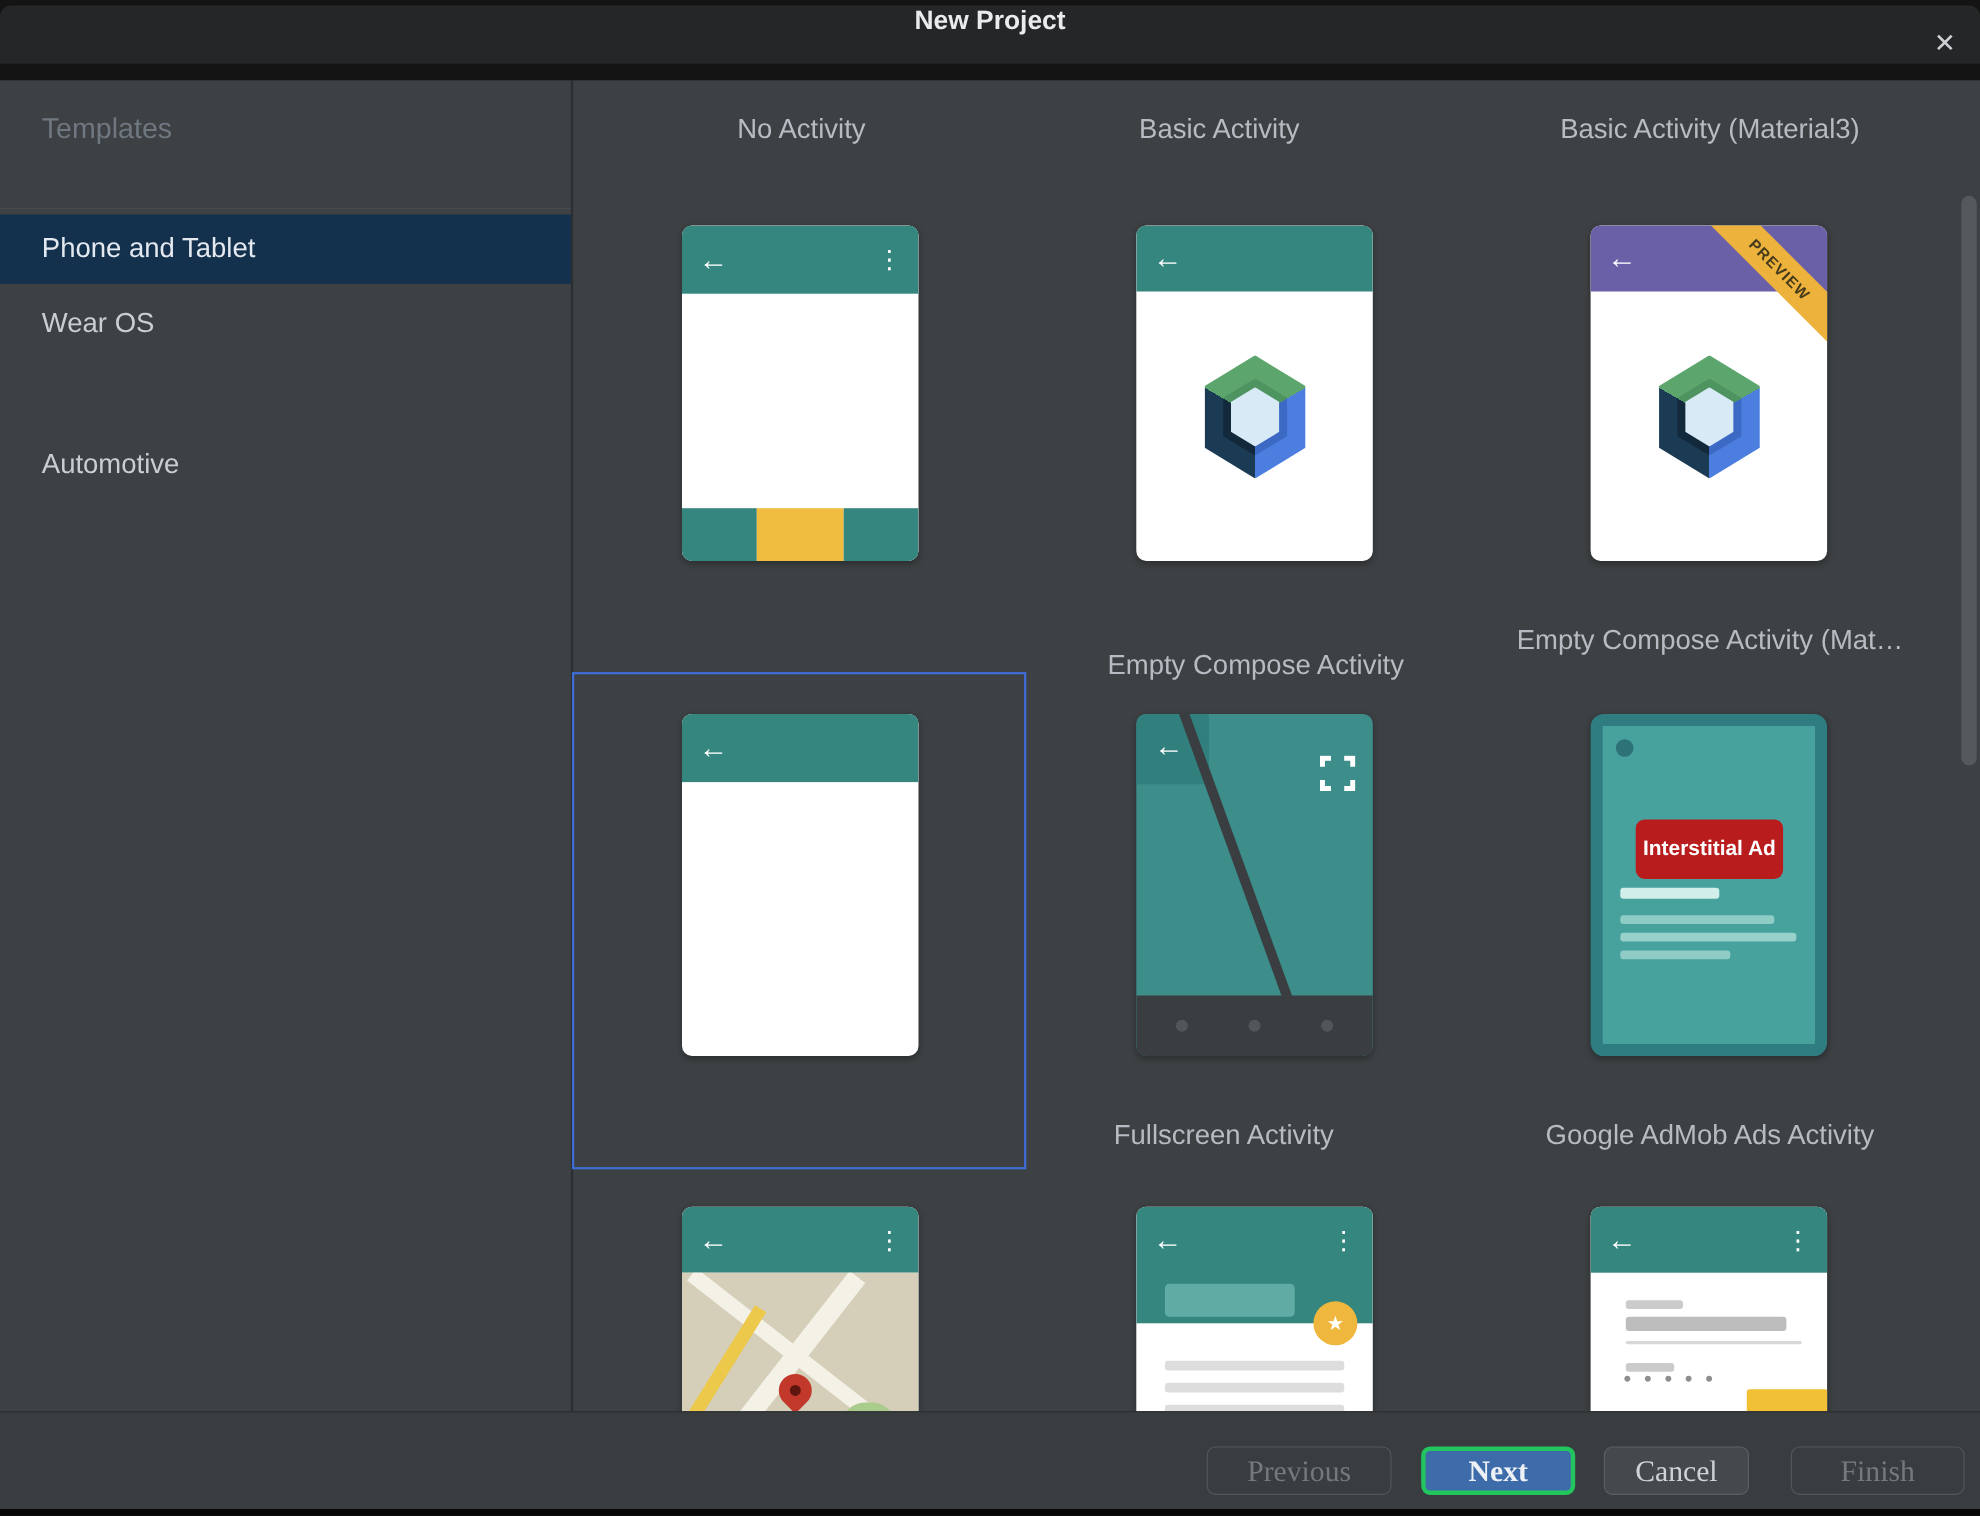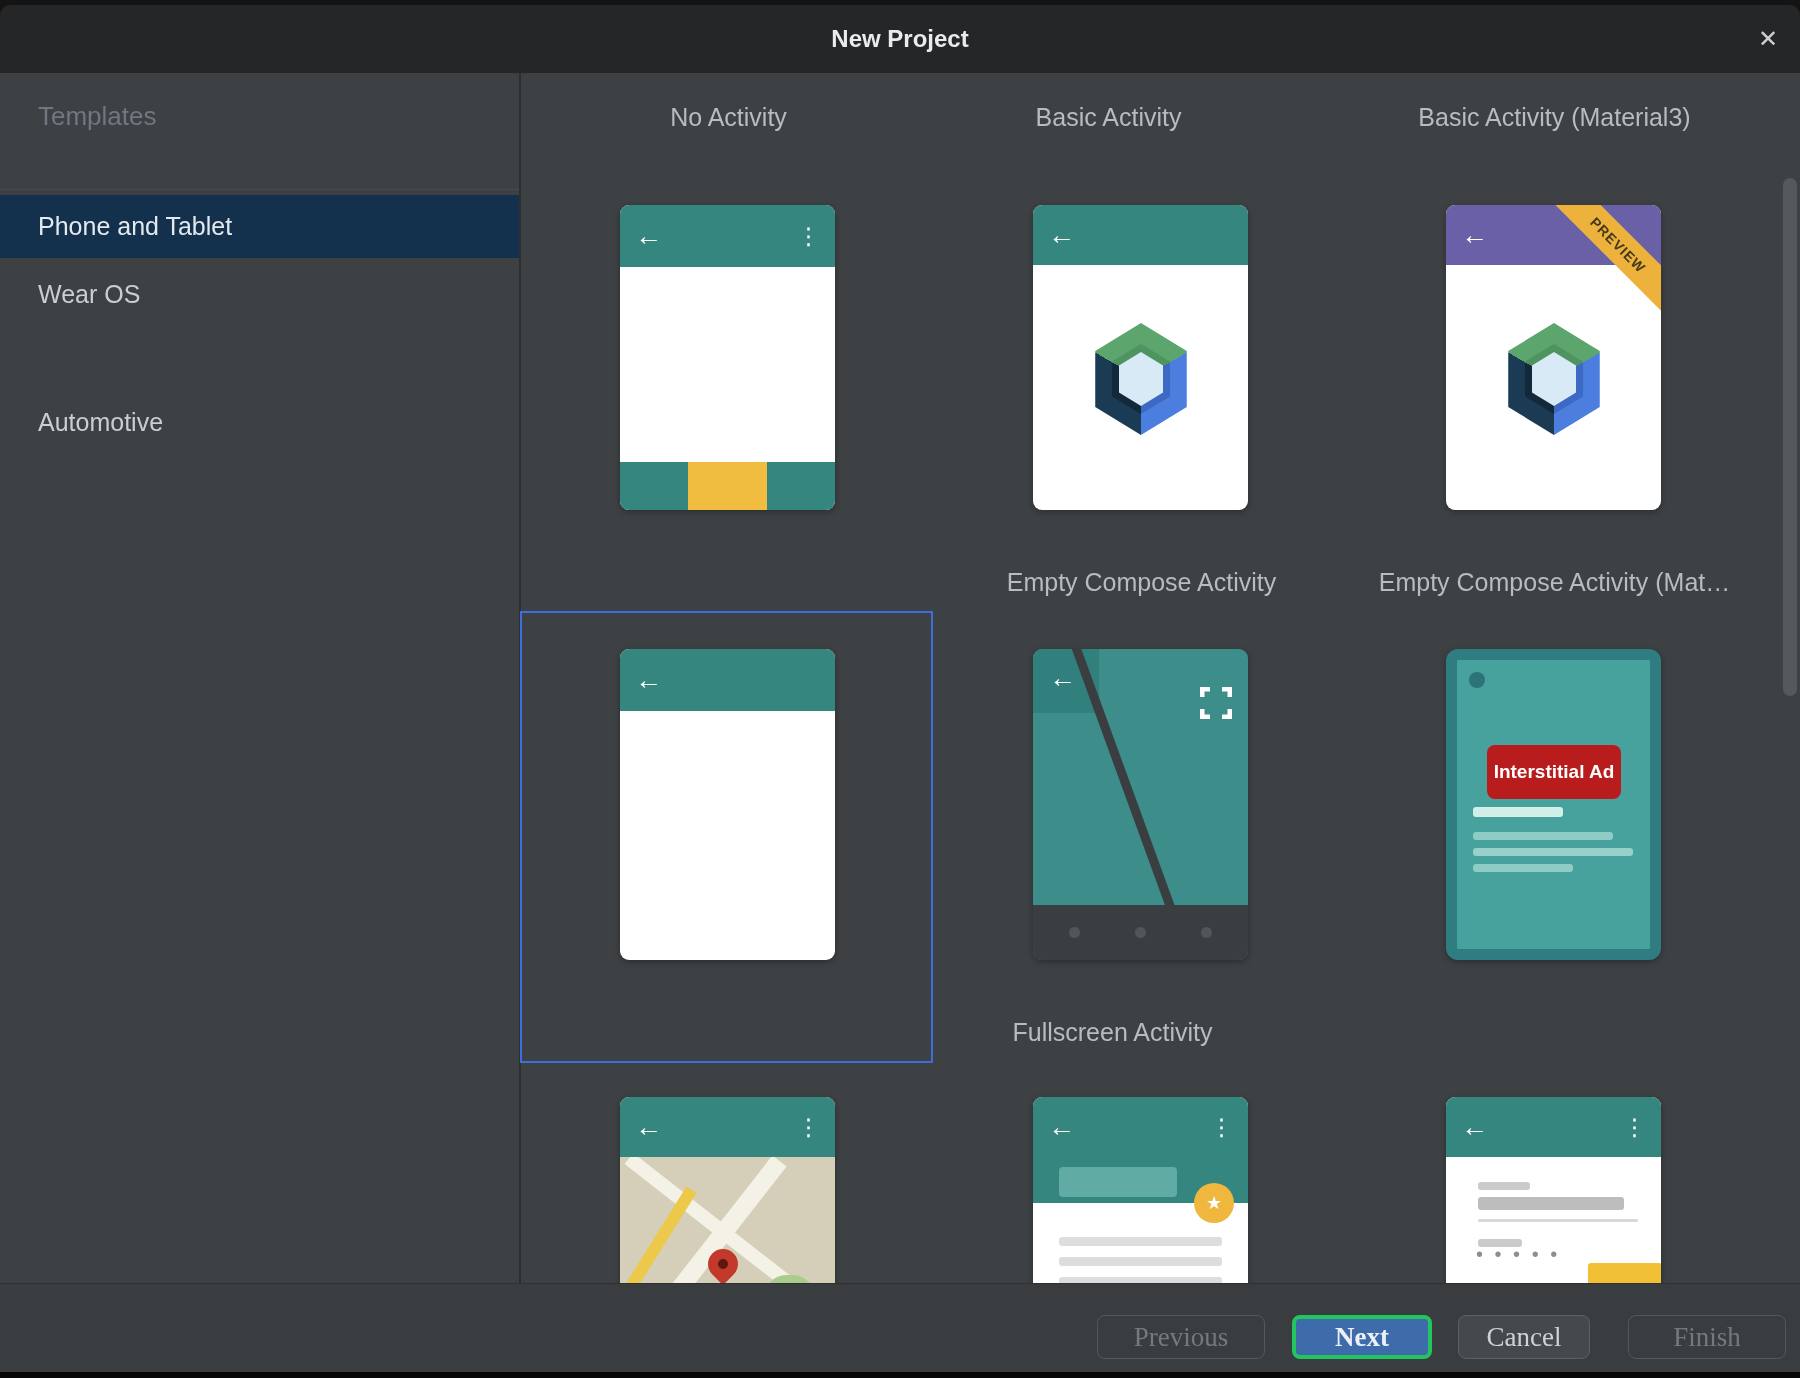--- a/index.html
+++ b/index.html
@@ -1,20 +1,20 @@
 <!DOCTYPE html>
 <html><head>
 <meta charset="utf-8">
 <style>
   html,body{margin:0;padding:0;background:#111;}
   .screen{position:relative;width:1800px;height:1378px;background:#141414;overflow:hidden;
           font-family:"Liberation Sans", sans-serif;-webkit-font-smoothing:antialiased;}
   
-  .titlebar{position:absolute;left:0;right:0;top:5px;height:68px;background:#242628;
-            border-radius:10px 10px 0 0;display:flex;align-items:center;justify-content:center;}
+  .titlebar{position:absolute;left:0;right:0;top:5px;height:53px;background:#242628;
+            border-radius:10px 10px 0 0;display:flex;justify-content:center;}
   .titlebar .title{font-size:24px;font-weight:bold;color:#E9EBED;}
   .close-btn{position:absolute;right:22px;top:0;height:68px;display:flex;align-items:center;
              font-size:24px;color:#CDD1D5;cursor:default;}
   .content{position:absolute;left:0;right:0;top:73px;height:1210px;background:#3D4143;overflow:hidden;}
   .footer{position:absolute;left:0;right:0;top:1283px;height:89px;background:#3A3D3F;border-top:1px solid #2E3134;box-sizing:border-box;}
   .bottomstrip{position:absolute;left:0;right:0;top:1372px;height:6px;background:#060606;}
   
   .sidebar{position:absolute;left:0;top:0;width:521px;height:100%;border-right:2px solid #2C2F31;box-sizing:border-box;}
   .sb-heading{position:absolute;left:38px;top:28px;font-size:26px;color:#6F7780;}
   .sb-sep{position:absolute;left:0;top:116px;width:519px;height:1px;background:#474B4D;}
@@ -147,21 +147,21 @@
         <span></span>
       </div>
       <div class="logo">
         <div class="outer hex"></div>
           <div class="mid hex"></div>
           <div class="center hex"></div>
       </div>
       <div class="ribbon">PREVIEW</div>
     </div>
 
-    <div class="cell-label" style="left:935px;top:487px;">Empty Compose Activity</div>
+    <div class="cell-label" style="left:935px;top:510px;">Empty Compose Activity</div>
     <div class="cell-label" style="left:1348px;top:487px;">Empty Compose Activity (Mat…</div>
 
     <div class="sel-border"></div>
 
     <div class="card tall" style="left:620px;top:576px;">
       <div class="appbar">
         <span class="arrow">←</span>
         <span></span>
       </div>
     </div>
@@ -185,20 +185,21 @@
     <div class="card tall admob" style="left:1446px;top:576px;">
       <div class="cam-dot"></div>
       <div class="ad-banner">Interstitial Ad</div>
       <div class="ad-line" style="top:147px;width:90px;height:10px;background:#D2EEE9;"></div>
       <div class="ad-line" style="top:172px;width:140px;height:8px;background:#8FCCC6;"></div>
       <div class="ad-line" style="top:188px;width:160px;height:8px;background:#98D0CA;"></div>
       <div class="ad-line" style="top:204px;width:100px;height:8px;background:#8FCCC6;"></div>
     </div>
 
     <div class="cell-label" style="left:906px;top:937px;">Fullscreen Activity</div>
+    <div class="cell-label" style="left:1348px;top:937px;">Google AdMob Ads Activity</div>
 
     <div class="card" style="left:620px;top:1024px;height:310px;">
       <div class="appbar h60">
         <span class="arrow">←</span>
         <span class="kebab">⋮</span>
       </div>
       <div class="map-area">
         <div class="road" style="width:18px;height:320px;left:52px;top:-30px;transform:rotate(38deg);"></div>
         <div class="road" style="width:14px;height:320px;left:128px;top:-60px;transform:rotate(-52deg);"></div>
 

